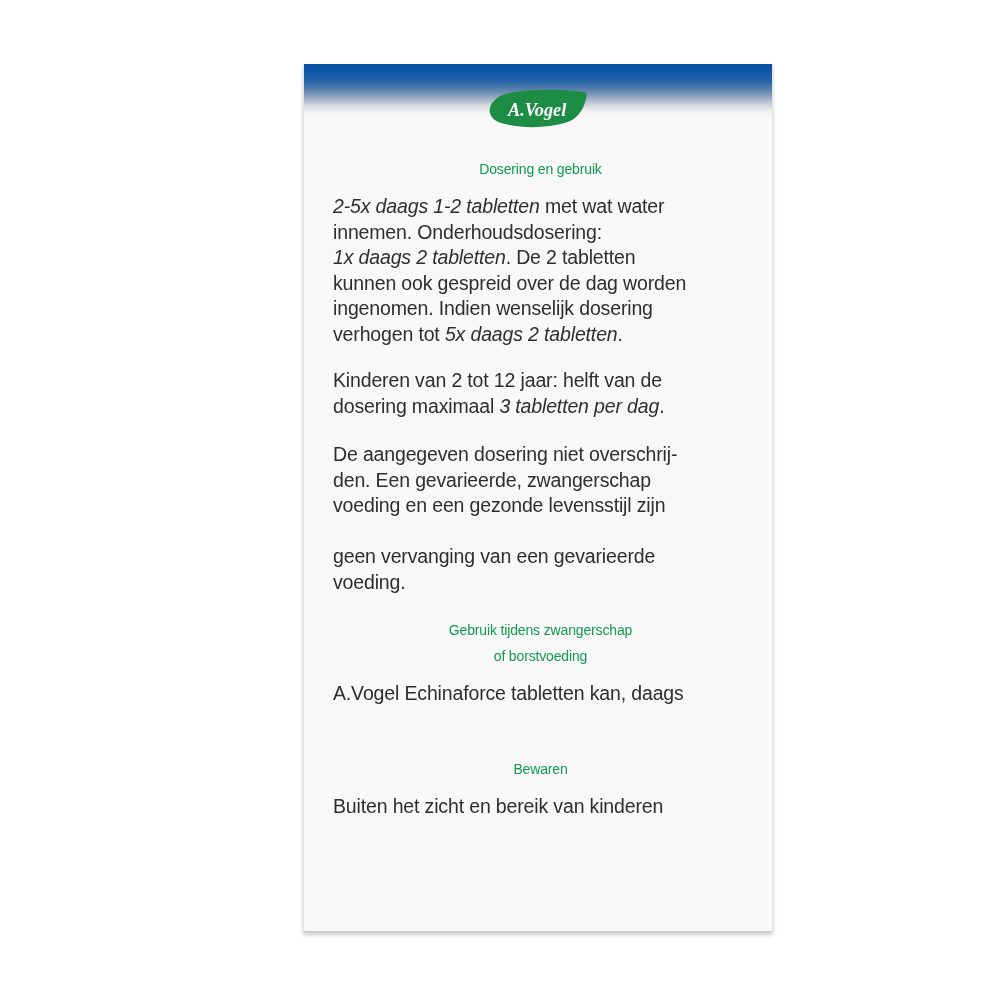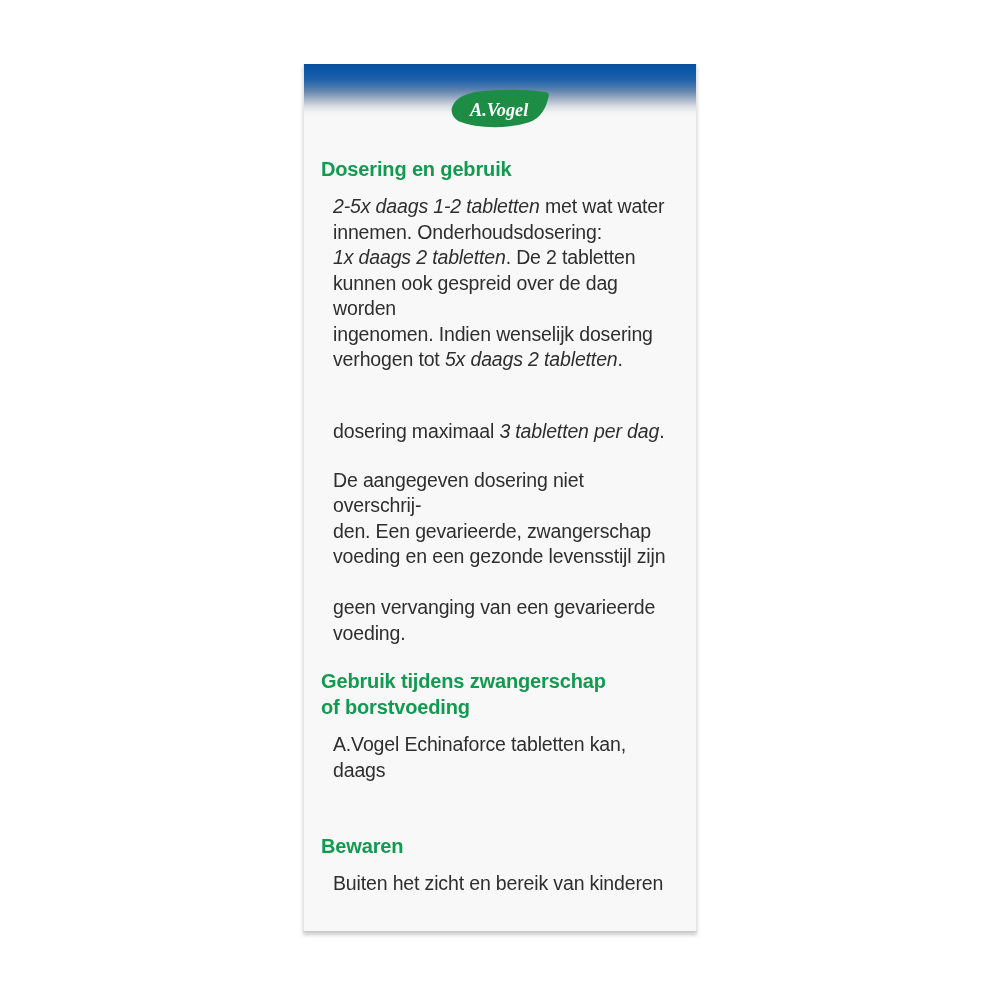--- a/index.html
+++ b/index.html
@@ -12,21 +12,21 @@
   }
   .stage {
     position: absolute;
     inset: 0;
     background: #ffffff;
   }
   .panel {
     position: absolute;
     left: 303px;
     top: 64px;
-    width: 394px;
+    width: 470px;
     height: 868px;
     background: #f8f8f8;
     border-left: 1px solid #e4e4e4;
     border-right: 1px solid #e4e4e4;
     border-bottom: 1px solid #c9c9c9;
     box-shadow: 0 3px 4px rgba(0,0,0,0.20);
   }
   .brand-band {
     position: absolute;
     top: 0; left: 0; right: 0;
@@ -56,25 +56,26 @@
     top: 92px;
     left: 17px;
     right: 12px;
     color: #2e2e2e;
     font-size: 19.5px;
     line-height: 25.5px;
     letter-spacing: -0.15px;
   }
   .green-heading {
     color: #119a50;
-    font-size: 20px;
-    font-weight: bold;
+    font-size: 14px;
+    font-weight: normal;
     line-height: 26px;
     margin: 0 0 3px 0;
     white-space: pre-line;
+    text-align: center;
   }
   .para { margin: 12px; }
   .para .it { font-style: italic; }
   .mb-sec1 { margin-bottom: 21px; }
   .mb-sec2 { margin-bottom: 23px; }
   .mb-sec3 { margin-bottom: 22px; }
   .mb-sec4 { margin-bottom: 24px; }
 </style>
 </head>
 <body>
@@ -95,21 +96,21 @@
                  C10,70 2,60 4,46 Z" fill="#1d8c44"></path>
         <text x="113" y="64" text-anchor="middle">A.Vogel</text>
       </svg>
     </div>
 
     <div class="content">
 
       <h2 class="green-heading">Dosering en gebruik</h2>
       <p class="para mb-sec1"><span class="it">2-5x daags 1-2 tabletten</span><span> met wat water</span><br><span>innemen. Onderhoudsdosering:</span><br><span class="it">1x daags 2 tabletten</span><span>. De 2 tabletten</span><br><span>kunnen ook gespreid over de dag worden</span><br><span>ingenomen. Indien wenselijk dosering</span><br><span>verhogen tot </span><span class="it">5x daags 2 tabletten</span><span>.</span></p>
 
-      <p class="para mb-sec2"><br><span>dosering maximaal </span><span class="it">3 tabletten per dag</span><span>.</span></p>
+      <p class="para mb-sec2"><span>Kinderen van 2 tot 12 jaar: helft van de</span><br><span>dosering maximaal </span><span class="it">3 tabletten per dag</span><span>.</span></p>
 
       <p class="para mb-sec3"><span>De aangegeven dosering niet overschrij-</span><br><span>den. Een gevarieerde, zwangerschap</span><br><span>voeding en een gezonde levensstijl zijn</span><br><br><span>geen vervanging van een gevarieerde</span><br><span>voeding.</span></p>
 
       <h2 class="green-heading">Gebruik tijdens zwangerschap
 of borstvoeding</h2>
       <p class="para mb-sec4"><span>A.Vogel Echinaforce tabletten kan, daags</span><br><br></p>
 
       <h2 class="green-heading">Bewaren</h2>
       <p class="para"><span>Buiten het zicht en bereik van kinderen</span><br></p>
 

